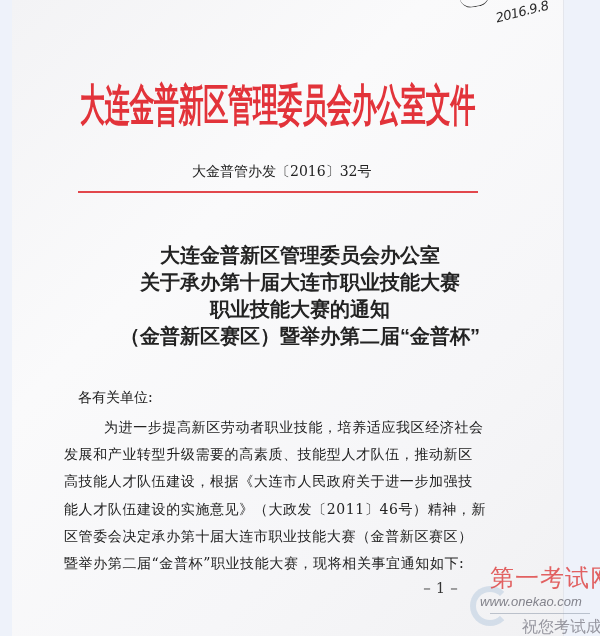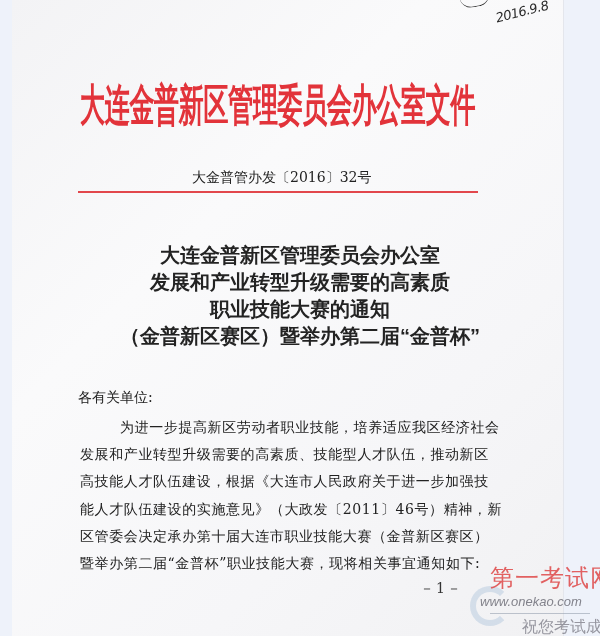--- a/index.html
+++ b/index.html
@@ -27,40 +27,40 @@
   }
   .red-title {
     position: absolute; left: 80px; top: 80px; width: 400px;
     font-family: "DejaVu Sans", sans-serif; font-weight: bold;
     font-size: 25px; line-height: 46px; color: #e2333a;
     transform: scaleY(1.75); transform-origin: top left;
     letter-spacing: -0.3px; white-space: nowrap;
     top: 83px; line-height: 26px;
   }
   .doc-number {
-    position: absolute; left: 192px; top: 169px;
+    position: absolute; left: 192px; top: 163px;
     font-size: 14px; color: #222; white-space: nowrap;
   }
   .red-rule {
     position: absolute; left: 78px; top: 191px; width: 400px; height: 2px;
     background: #e2474c;
   }
   .subject {
     position: absolute; left: 100px; top: 242px; width: 400px;
     text-align: center; font-weight: bold; font-size: 20px;
     line-height: 27px; color: #232323;
     font-family: Liberation Sans, sans-serif;
   }
   .subject div { white-space: nowrap; }
   .salutation {
     position: absolute; left: 78px; top: 389px;
     font-size: 14px; color: #222; white-space: nowrap;
   }
   .body-text {
-    position: absolute; left: 80px; top: 414px; width: 420px;
+    position: absolute; left: 64px; top: 414px; width: 420px;
     font-size: 14px; line-height: 27.2px; color: #222;
   }
   .body-text .line { white-space: nowrap; letter-spacing: 0.6px; }
   .body-text .line.indent { padding-left: 40px; }
   .page-num {
     position: absolute; left: 420px; top: 580px;
     font-size: 14px; color: #333; white-space: nowrap; letter-spacing: 2px;
   }
   .watermark {
     position: absolute; left: 470px; top: 562px; width: 130px; height: 74px;
@@ -94,21 +94,21 @@
   <div class="hand-stroke"></div>
   <div class="handnote">2016.9.8</div>
 </div>
 
 <div class="red-title">大连金普新区管理委员会办公室文件</div>
 <div class="doc-number">大金普管办发〔2016〕32号</div>
 <div class="red-rule"></div>
 
 <div class="subject">
   <div>大连金普新区管理委员会办公室</div>
-  <div>发展和产业转型升级需要的高素质</div>
+  <div>关于承办第十届大连市职业技能大赛</div>
   <div>职业技能大赛的通知</div>
   <div>（金普新区赛区）暨举办第二届“金普杯”</div>
 </div>
 
 <div class="salutation">各有关单位:</div>
 
 <div class="body-text">
   <div class="line indent">为进一步提高新区劳动者职业技能，培养适应我区经济社会</div>
   <div class="line">发展和产业转型升级需要的高素质、技能型人才队伍，推动新区</div>
   <div class="line">高技能人才队伍建设，根据《大连市人民政府关于进一步加强技</div>

